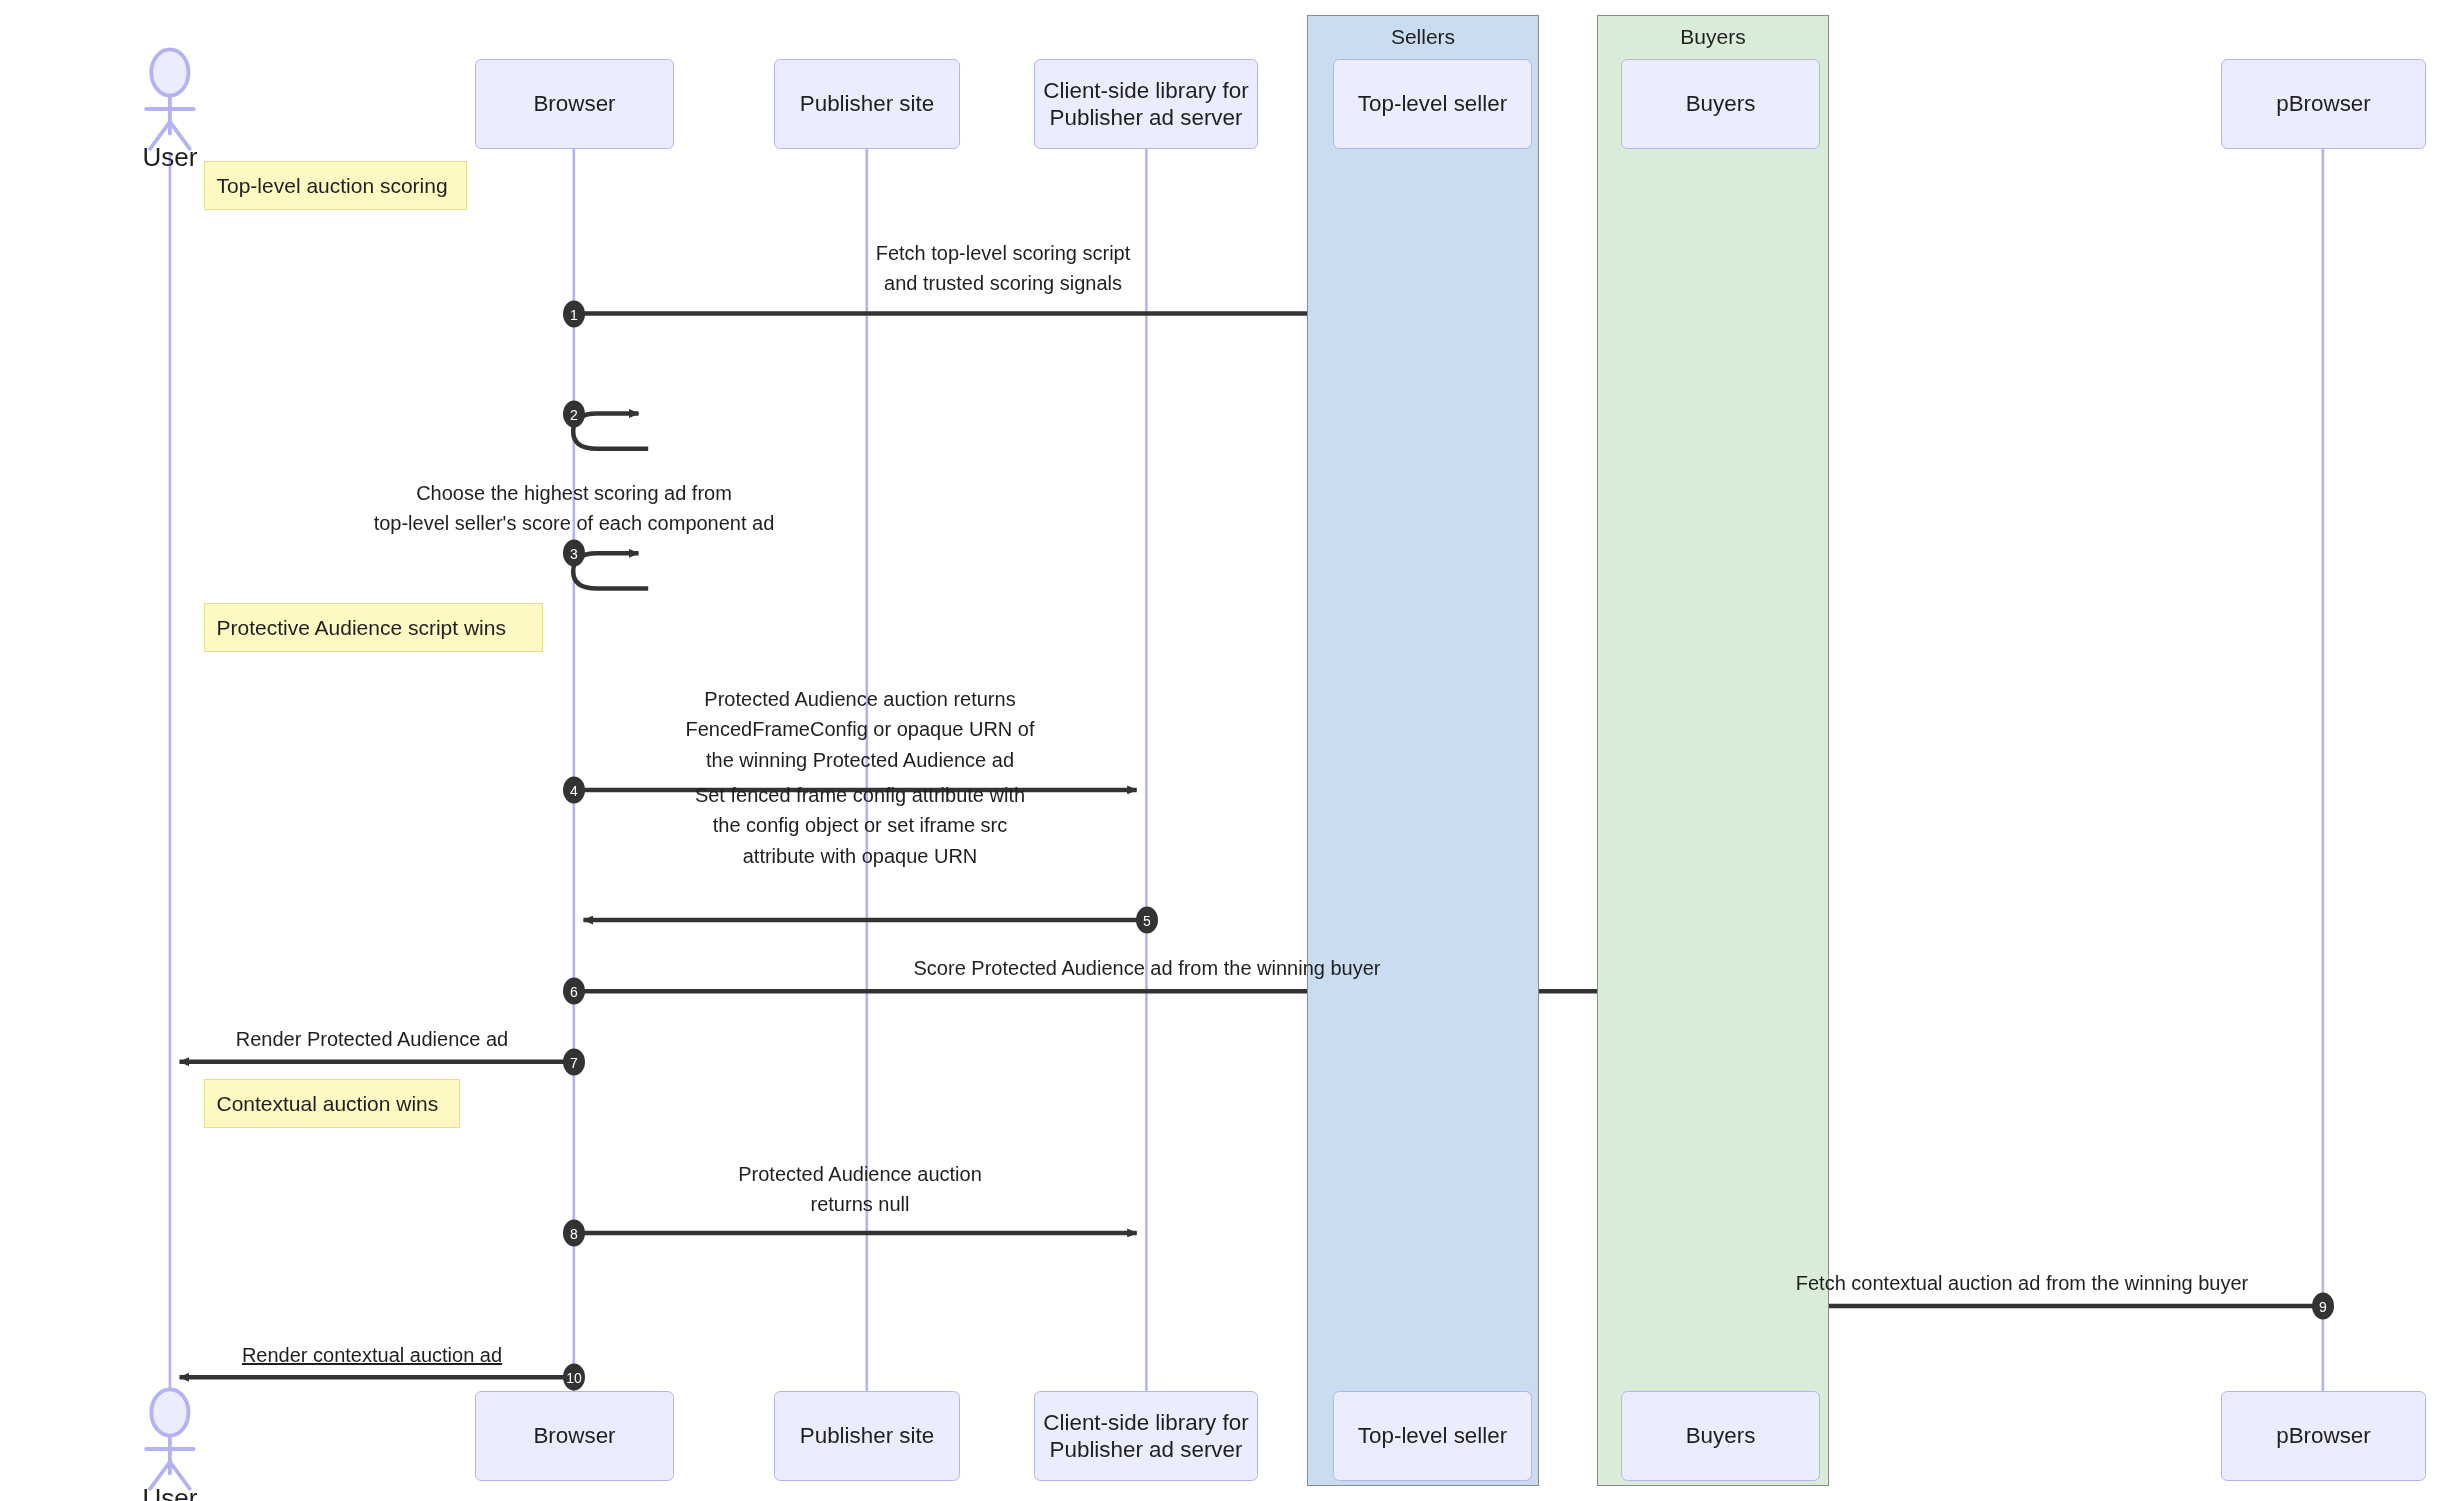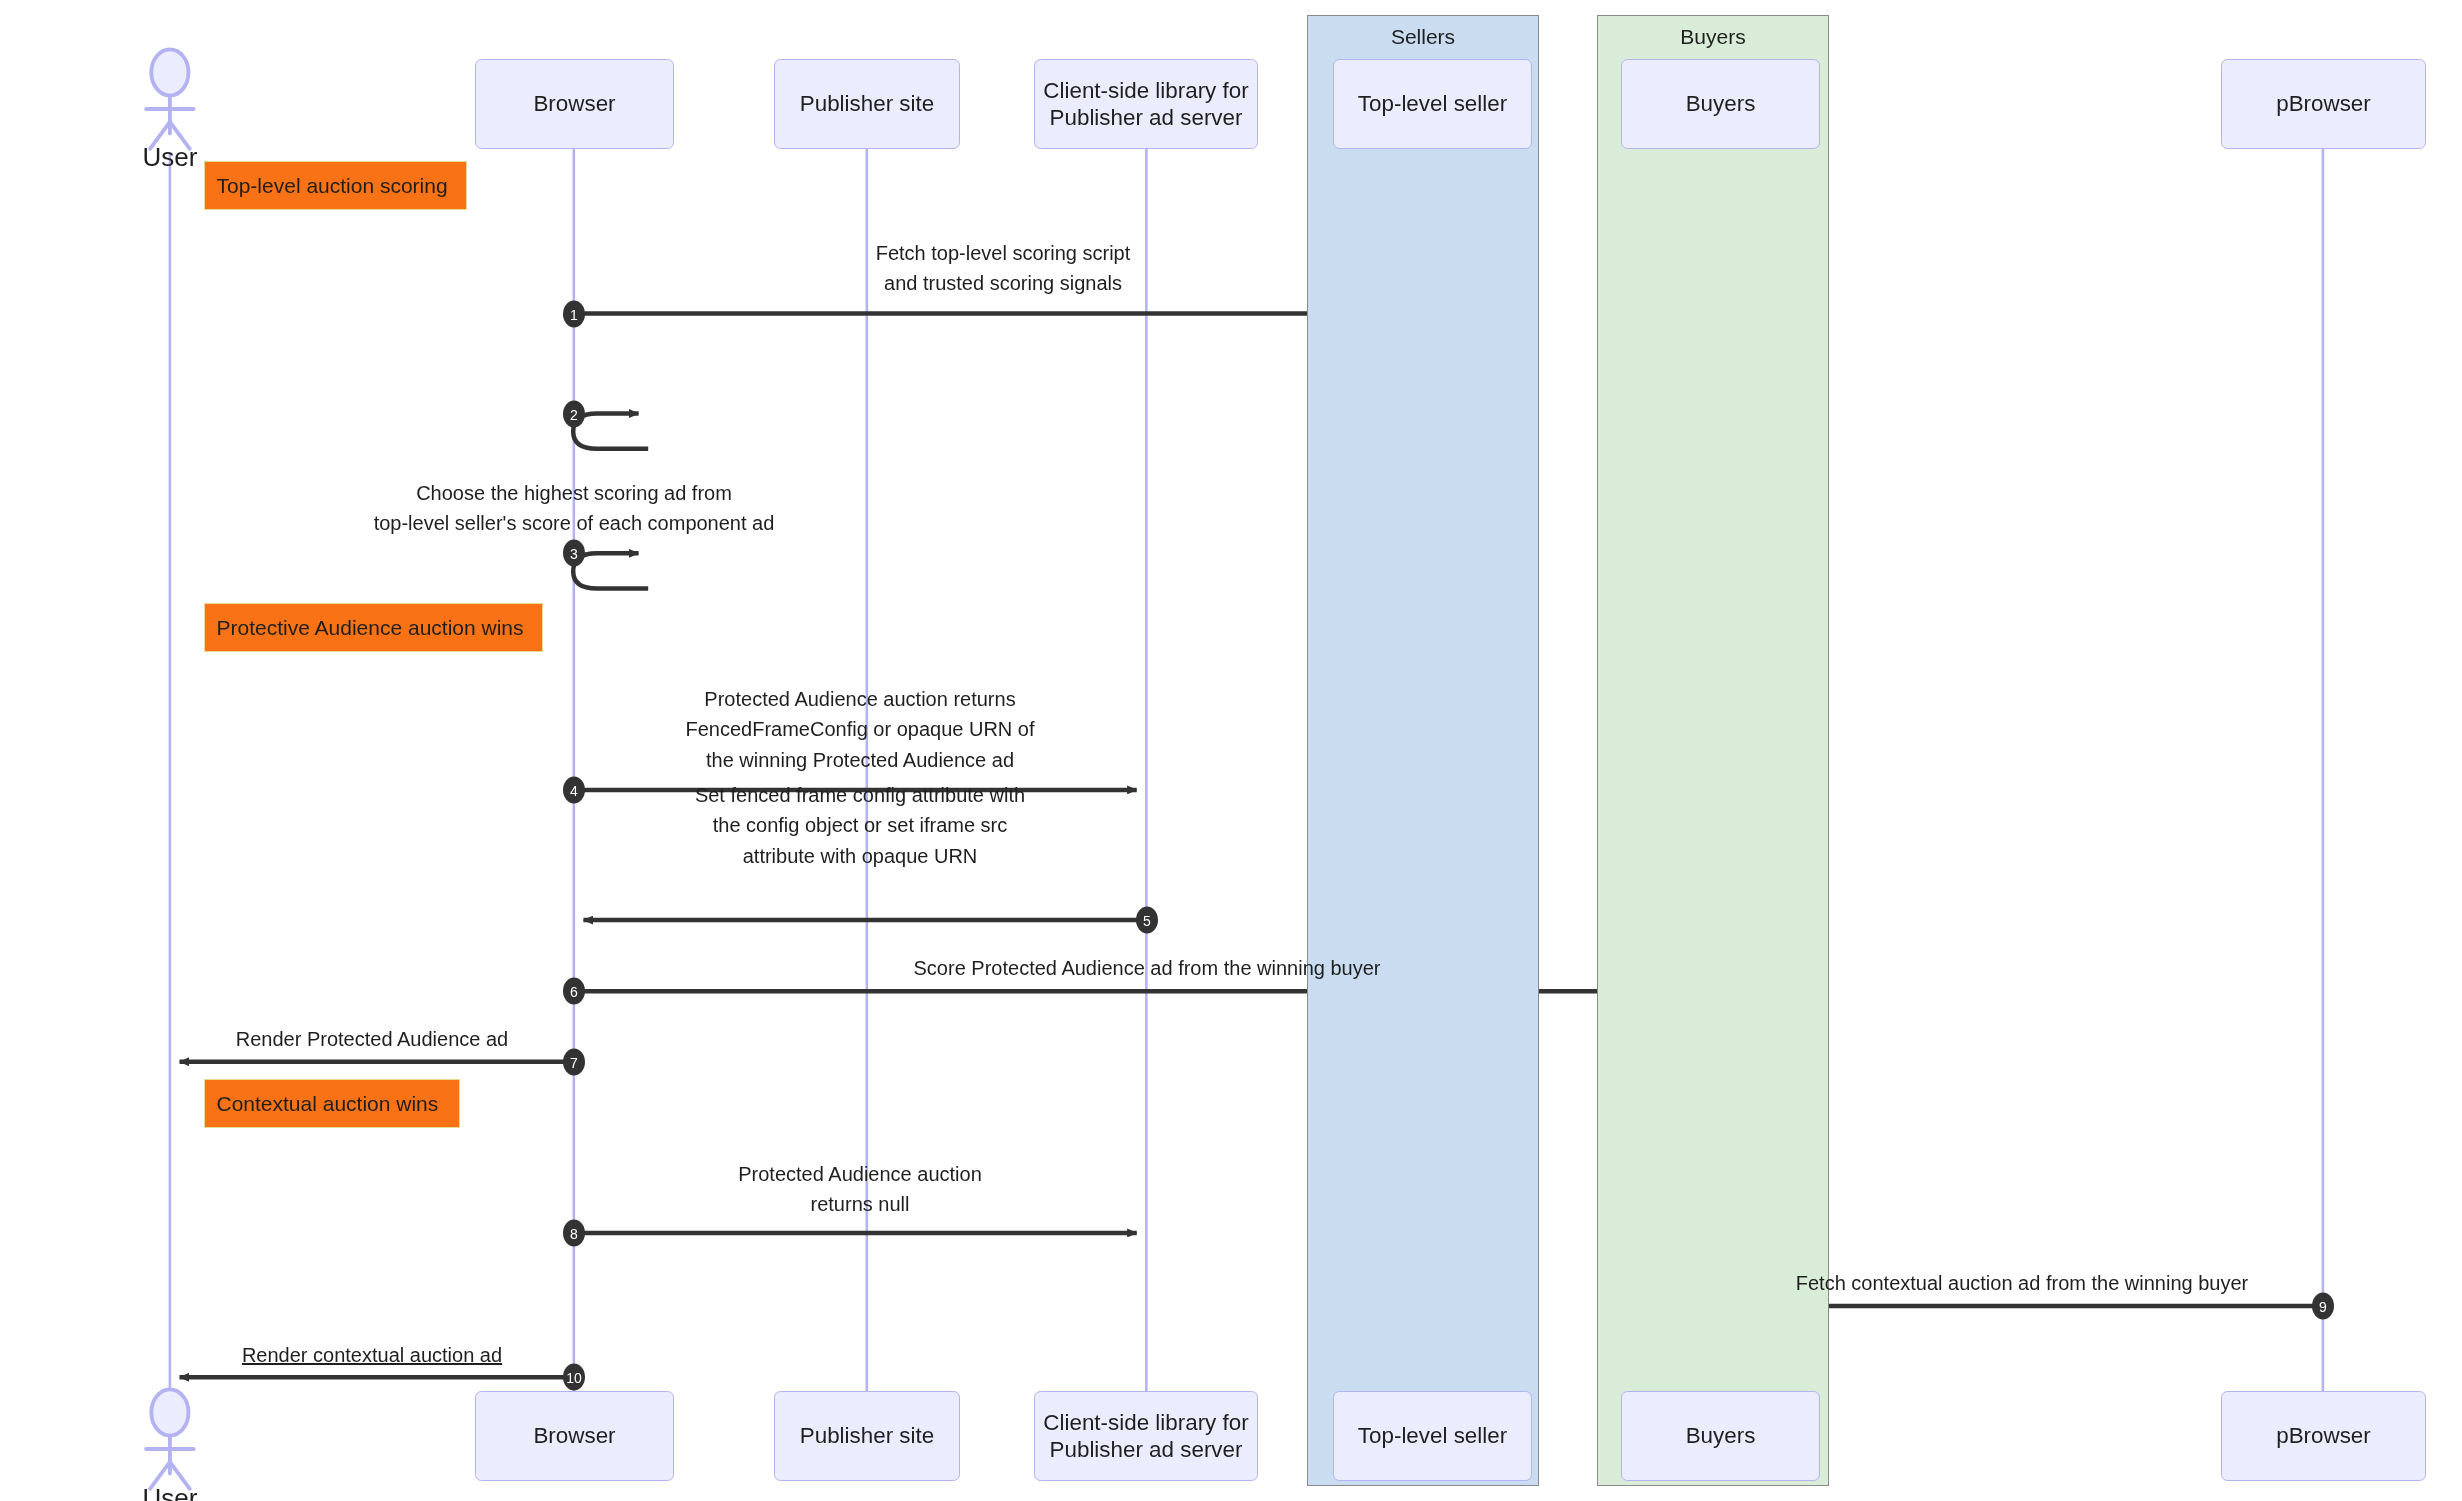--- a/index.html
+++ b/index.html
@@ -41,21 +41,21 @@
     text-align: center;
     font-size: 21px;
     color: #1f1f1f;
     top: 9px;
     z-index: 7;
   }
 
   
   .note {
     position: absolute;
-    background: #f97316;
+    background: #fef9c3;
     border: 1.3px solid #E8DC92;
     display: flex; align-items: center; justify-content: flex-start;
     padding: 0 11.5px;
     font-size: 21px;
     color: #1f1f1f;
     white-space: nowrap;
     z-index: 8;
   }
 
   
@@ -198,21 +198,21 @@
     <span>Buyers</span>
   </div>
   <div class="participant" style="left:2221px; top:1391px; width:205px; height:90px;">
     <span>pBrowser</span>
   </div>
 
   <div class="note" style="left:204px; top:161px; width:263px; height:49px;">
     <span>Top-level auction scoring</span>
   </div>
   <div class="note" style="left:204px; top:603px; width:339px; height:49px;">
-    <span>Protective Audience auction wins</span>
+    <span>Protective Audience script wins</span>
   </div>
   <div class="note" style="left:204px; top:1079px; width:256px; height:49px;">
     <span>Contextual auction wins</span>
   </div>
 
   <div class="msg-label" style="left:1003px; top:238px;">Fetch top-level scoring script
 and trusted scoring signals</div>
   <div class="msg-label" style="left:574px; top:478px;">Choose the highest scoring ad from
 top-level seller's score of each component ad</div>
   <div class="msg-label" style="left:860px; top:684px;">Protected Audience auction returns

